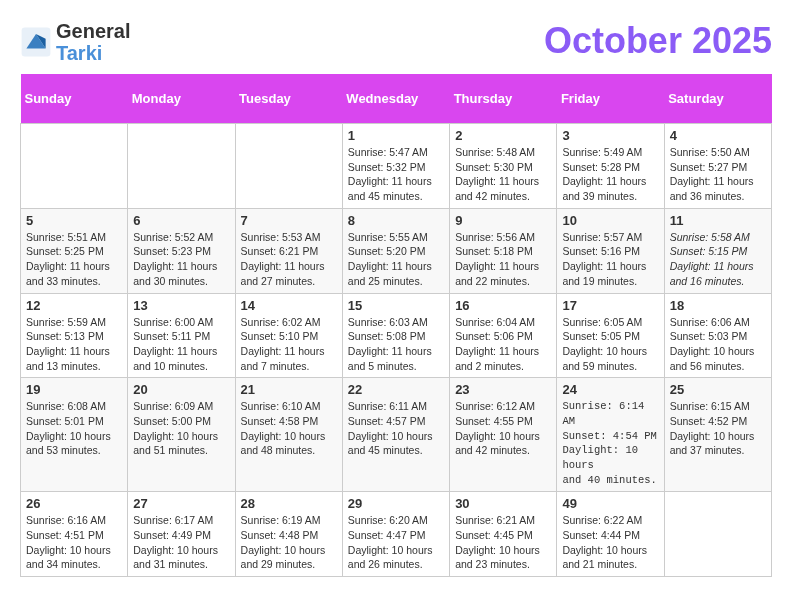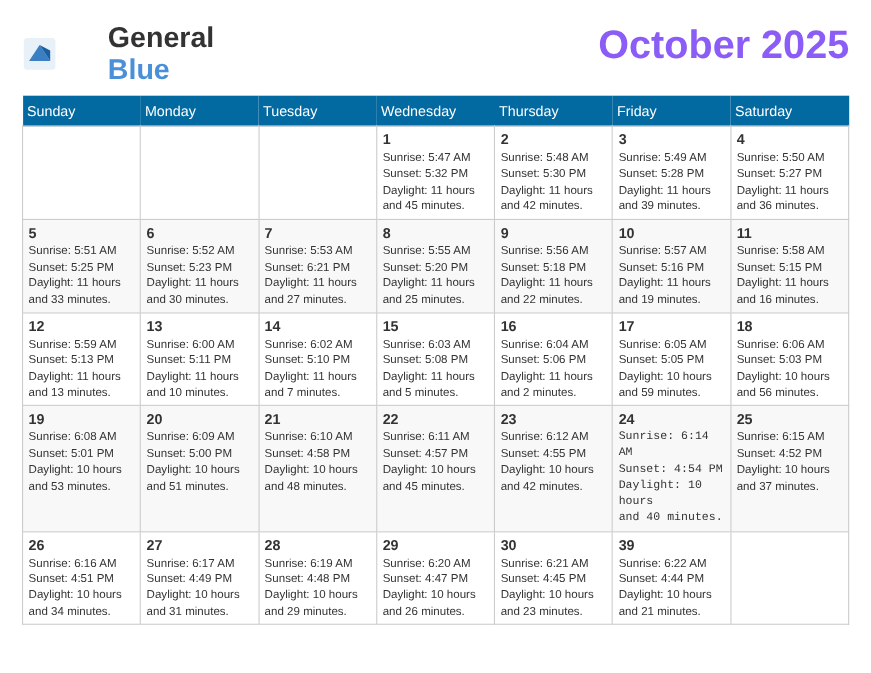--- a/index.html
+++ b/index.html
@@ -14,25 +14,24 @@
       display: flex;
       justify-content: space-between;
       align-items: flex-start;
       margin-bottom: 10px;
     }
     .logo {
       display: flex;
       align-items: center;
     }
     .logo-text {
-      font-size: 26px;
+      font-size: 20px;
       font-weight: bold;
       color: #333;
       line-height: 1.1;
-      margin-left: 42px;
     }
     .logo-text span {
       color: #4a90d9;
     }
     .logo-icon {
       width: 32px;
       height: 32px;
       margin-right: 4px;
     }
     .month-title {
@@ -47,26 +46,26 @@
       font-size: 16px;
       font-weight: normal;
       color: #555;
     }
     table {
       width: 100%;
       border-collapse: collapse;
       font-size: 11px;
     }
     thead tr th {
-      background-color: #0369a1;
+      background-color: #d946ef;
       color: #fff;
-      padding: 6px 4px;
+      padding: 17px 4px;
       text-align: left;
       font-size: 13px;
-      font-weight: normal;
+      font-weight: bold;
     }
     tbody tr td {
       border: 1px solid #ccc;
       vertical-align: top;
       padding: 4px 5px;
       width: 14.28%;
       min-height: 80px;
       background: #fff;
     }
     tbody tr:nth-child(even) td {
@@ -92,21 +91,21 @@
 
 <div class="header">
   <div class="logo">
     <svg class="logo-icon" viewBox="0 0 40 40">
       <rect x="2" y="2" width="36" height="36" rx="4" fill="#e8f0f8"></rect>
       <polygon points="8,28 20,10 32,28" fill="#3a7fc1"></polygon>
       <polygon points="20,10 32,28 32,16" fill="#1a5fa1"></polygon>
     </svg>
     <div class="logo-text">
       <div>General</div>
-      <div><span>Blue</span></div>
+      <div><span>Tarki</span></div>
     </div>
   </div>
   <div class="month-title">
     <h1>October 2025</h1>
   </div>
 </div>
 
 <table>
   <thead>
     <tr>
@@ -191,21 +190,21 @@
         </td>
         <td>
           <div class="day-number">10</div>
           <div class="day-info" style="white-space: pre-line;">Sunrise: 5:57 AM
 Sunset: 5:16 PM
 Daylight: 11 hours
 and 19 minutes.</div>
         </td>
         <td>
           <div class="day-number">11</div>
-          <div class="day-info" style="white-space: pre-line;">Sunrise: 5:58 AM
+          <div class="day-info" style="white-space: pre-line; font-style: italic;">Sunrise: 5:58 AM
 Sunset: 5:15 PM
 Daylight: 11 hours
 and 16 minutes.</div>
         </td>
       </tr>
       <tr>
         <td>
           <div class="day-number">12</div>
           <div class="day-info" style="white-space: pre-line;">Sunrise: 5:59 AM
 Sunset: 5:13 PM
@@ -336,21 +335,21 @@
 and 26 minutes.</div>
         </td>
         <td>
           <div class="day-number">30</div>
           <div class="day-info" style="white-space: pre-line;">Sunrise: 6:21 AM
 Sunset: 4:45 PM
 Daylight: 10 hours
 and 23 minutes.</div>
         </td>
         <td>
-          <div class="day-number">39</div>
+          <div class="day-number">49</div>
           <div class="day-info" style="white-space: pre-line;">Sunrise: 6:22 AM
 Sunset: 4:44 PM
 Daylight: 10 hours
 and 21 minutes.</div>
         </td>
         <td class="empty"></td>
       </tr>
     </tbody>
 </table>
 

